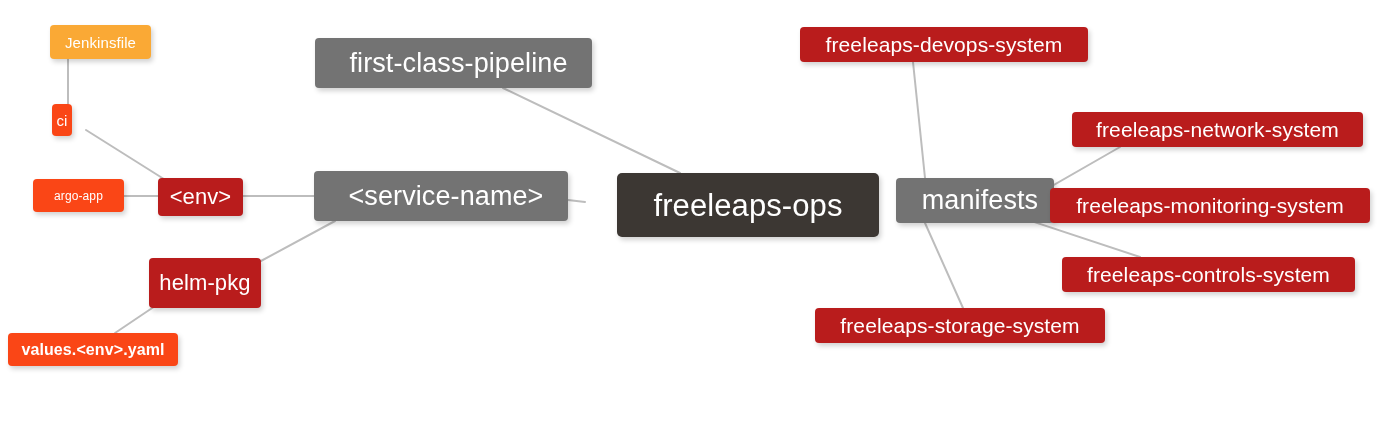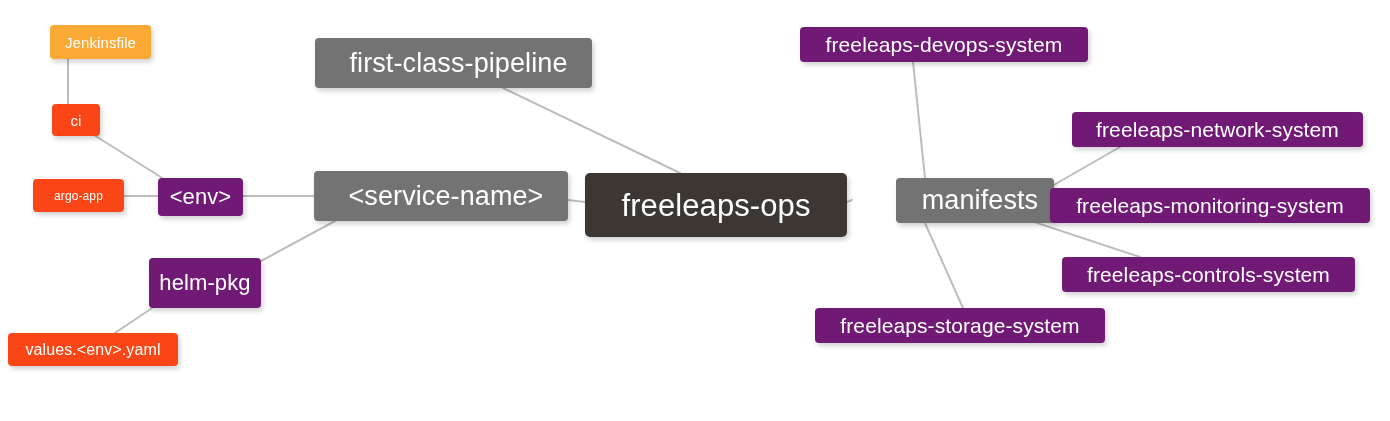--- a/index.html
+++ b/index.html
@@ -38,23 +38,24 @@
     border-radius: 4px;
     box-shadow: 2px 3px 5px rgba(0,0,0,0.18);
     line-height: 1;
     padding: 0 10px;
     letter-spacing: 0.1px;
     z-index: 2;
   }
   .node-root {
     background: #3c3733;
     border-radius: 5px;
+    margin-left: 32px;
   }
   .node-blue   { background: #737373; padding-left: 20px; }
-  .node-green  { background: #701a75; }
+  .node-green  { background: #b91c1c; }
   .node-red    { background: #fa4616; }
   .node-orange { background: #faa935; }
 </style>
 </head>
 <body>
 
 <div id="mindmap">
 
   <svg id="edge-layer" viewBox="0 0 1390 421" xmlns="http://www.w3.org/2000/svg">
       <line x1="68" y1="59" x2="68" y2="104" stroke="#bdbdbd" stroke-width="2" stroke-linecap="round"></line>
@@ -79,18 +80,18 @@
       <div class="node node-blue" style="left: 314px; top: 171px; width: 254px; height: 50px; font-size: 27px;">&lt;service-name&gt;</div>
       <div class="node node-blue" style="left: 896px; top: 178px; width: 158px; height: 45px; font-size: 27px;">manifests</div>
       <div class="node node-green" style="left: 158px; top: 178px; width: 85px; height: 38px; font-size: 22px;">&lt;env&gt;</div>
       <div class="node node-green" style="left: 149px; top: 258px; width: 112px; height: 50px; font-size: 22px;">helm-pkg</div>
       <div class="node node-green" style="left: 800px; top: 27px; width: 288px; height: 35px; font-size: 21px;">freeleaps-devops-system</div>
       <div class="node node-green" style="left: 1057px; top: 112px; width: 291px; height: 35px; font-size: 21px; margin-left: 15px;">freeleaps-network-system</div>
       <div class="node node-green" style="left: 1050px; top: 188px; width: 320px; height: 35px; font-size: 21px;">freeleaps-monitoring-system</div>
       <div class="node node-green" style="left: 1062px; top: 257px; width: 293px; height: 35px; font-size: 21px;">freeleaps-controls-system</div>
       <div class="node node-green" style="left: 815px; top: 308px; width: 290px; height: 35px; font-size: 21px;">freeleaps-storage-system</div>
       <div class="node node-orange" style="left: 18px; top: 25px; width: 101px; height: 34px; font-size: 15px; margin-left: 32px;">Jenkinsfile</div>
-      <div class="node node-red" style="left: 52px; top: 104px; width: 48px; height: 32px; font-size: 15px;">ci</div>
+      <div class="node node-red" style="left: 52px; top: 104px; width: 20px; height: 32px; font-size: 15px;">ci</div>
       <div class="node node-red" style="left: 33px; top: 179px; width: 91px; height: 33px; font-size: 12px;">argo-app</div>
-      <div class="node node-red" style="left: 8px; top: 333px; width: 170px; height: 33px; font-size: 16px;">values.&lt;env&gt;.yaml</div>
+      <div class="node node-red" style="left: 8px; top: 333px; width: 170px; height: 33px; font-size: 16px; font-weight: bold;">values.&lt;env&gt;.yaml</div>
     </div>
 
 </div>
 
 </body></html>

